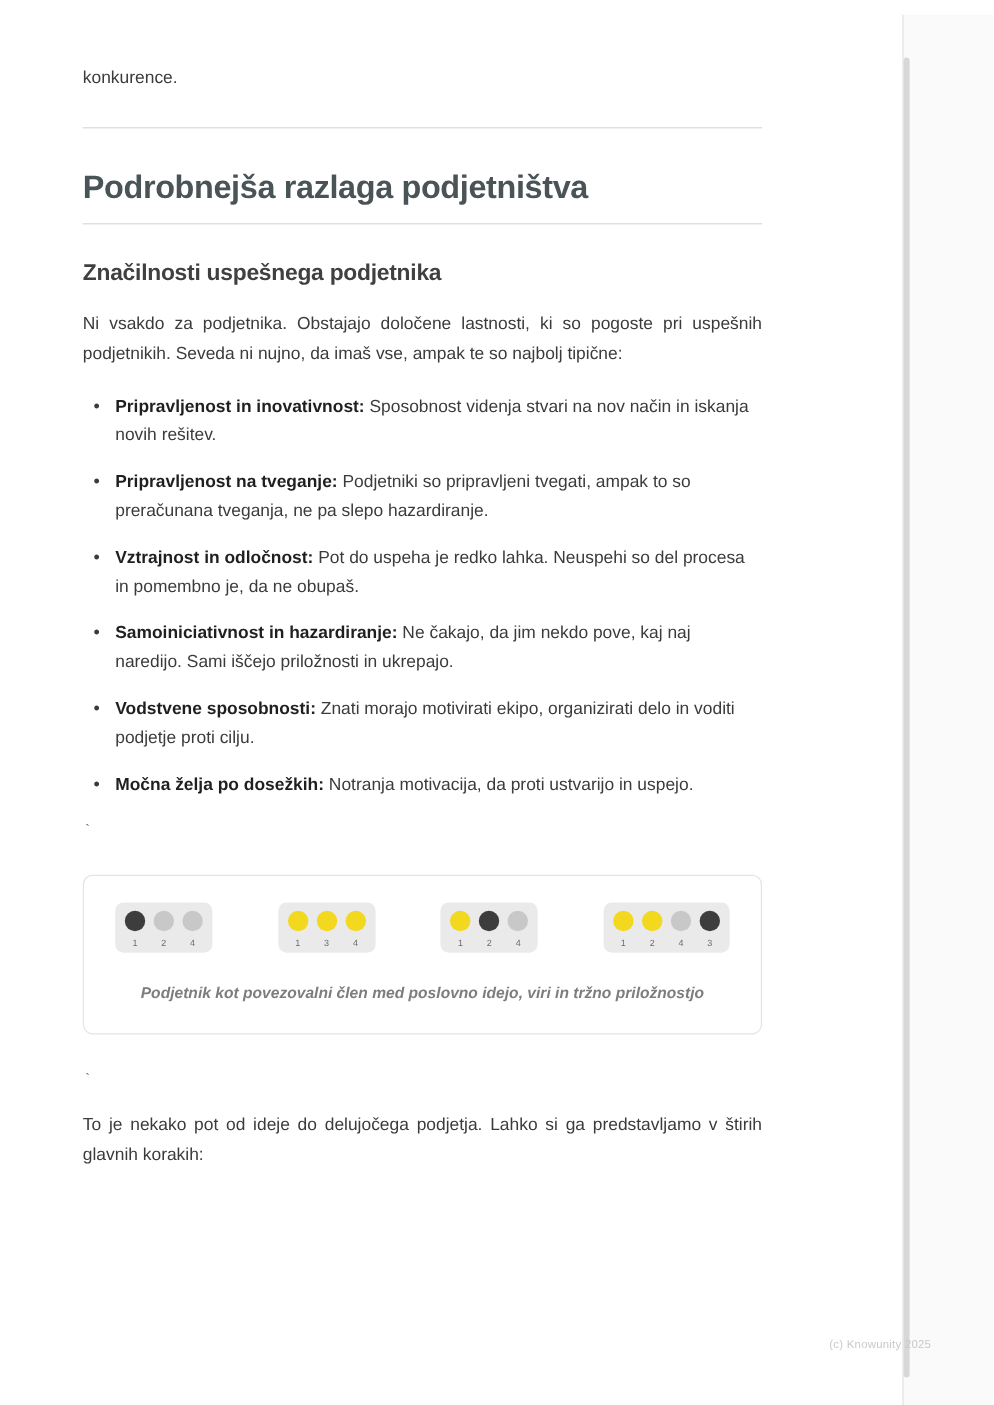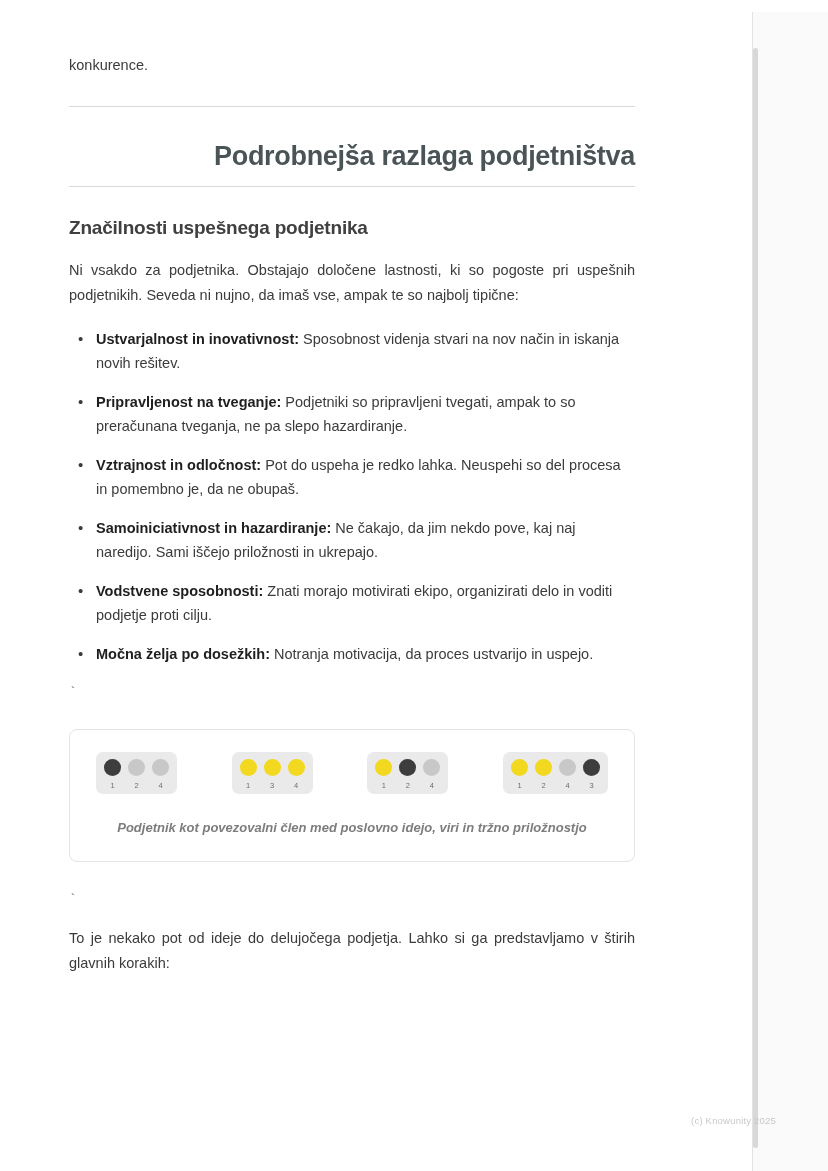--- a/index.html
+++ b/index.html
@@ -60,21 +60,20 @@
     border-top: 1px solid #d9d9d9;
     width: 100%;
   }
 
   h1.doc-title {
     margin: 34px 0 0 0;
     font-size: 27px;
     font-weight: 700;
     color: #4a5356;
     letter-spacing: -0.3px;
-    text-align: right;
   }
   .title-rule {
     margin: 14px 0 0 0;
     border: none;
     border-top: 1px solid #d9d9d9;
     width: 100%;
   }
 
   h2.section-title {
     margin: 30px 0 0 0;
@@ -200,26 +199,26 @@
     <hr class="divider">
 
     <h1 class="doc-title">Podrobnejša razlaga podjetništva</h1>
     <hr class="title-rule">
 
     <h2 class="section-title">Značilnosti uspešnega podjetnika</h2>
 
     <p class="body-text">Ni vsakdo za podjetnika. Obstajajo določene lastnosti, ki so pogoste pri uspešnih podjetnikih. Seveda ni nujno, da imaš vse, ampak te so najbolj tipične:</p>
 
     <ul class="feature-list">
-      <li><b>Ustvarjalnost in inovativnost:</b><span> Sposobnost videnja stvari na nov način in iskanja novih rešitev.</span></li>
+      <li><b>Pripravljenost in inovativnost:</b><span> Sposobnost videnja stvari na nov način in iskanja novih rešitev.</span></li>
       <li><b>Pripravljenost na tveganje:</b><span> Podjetniki so pripravljeni tvegati, ampak to so preračunana tveganja, ne pa slepo hazardiranje.</span></li>
       <li><b>Vztrajnost in odločnost:</b><span> Pot do uspeha je redko lahka. Neuspehi so del procesa in pomembno je, da ne obupaš.</span></li>
       <li><b>Samoiniciativnost in hazardiranje:</b><span> Ne čakajo, da jim nekdo pove, kaj naj naredijo. Sami iščejo priložnosti in ukrepajo.</span></li>
       <li><b>Vodstvene sposobnosti:</b><span> Znati morajo motivirati ekipo, organizirati delo in voditi podjetje proti cilju.</span></li>
-      <li><b>Močna želja po dosežkih:</b><span> Notranja motivacija, da proces ustvarijo in uspejo.</span></li>
+      <li><b>Močna želja po dosežkih:</b><span> Notranja motivacija, da proti ustvarijo in uspejo.</span></li>
     </ul>
 
     <p class="backtick">`</p>
 
     <div class="figure-card">
       <div class="chips-row">
 
         <div class="chip">
           <div class="dots">
             <span class="dot" style="background:#3d3d3d"></span>

